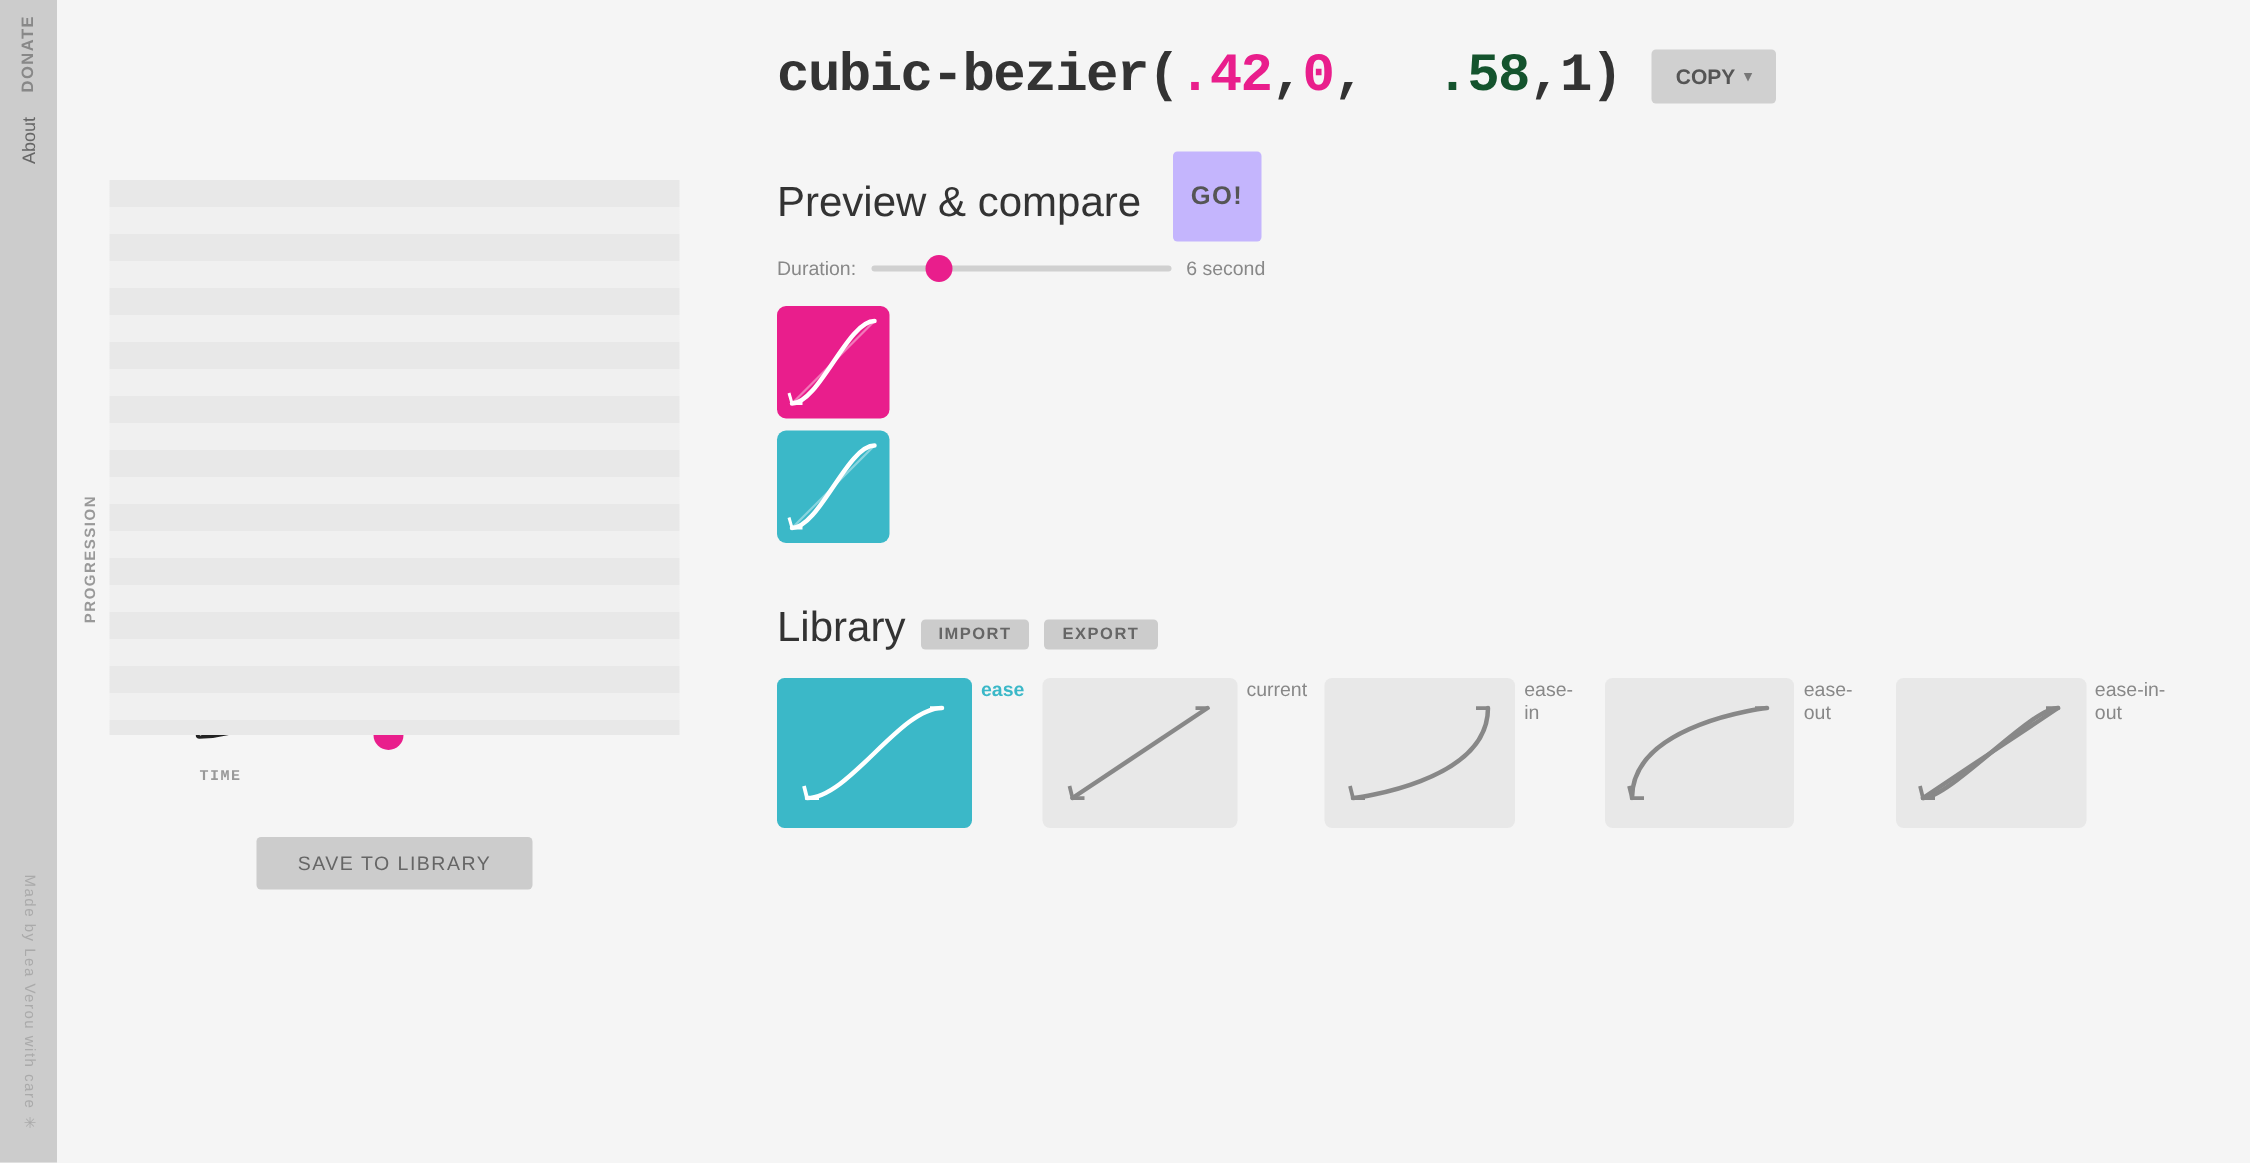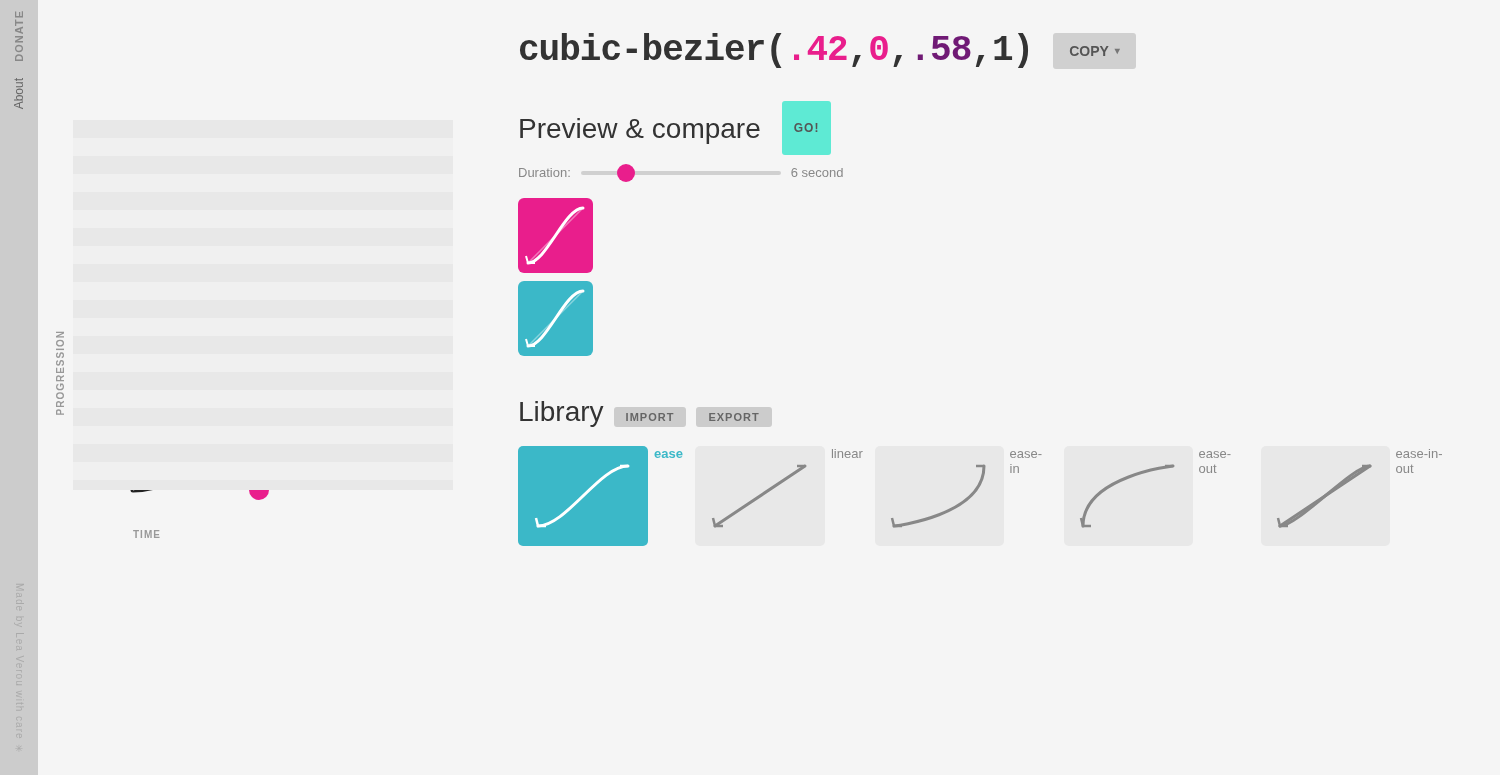--- a/index.html
+++ b/index.html
@@ -79,26 +79,27 @@
       top: 0; left: 0; right: 0; bottom: 50px;
       background-image: repeating-linear-gradient(
         to bottom,
         #e8e8e8 0px, #e8e8e8 18px,
         #f0f0f0 18px, #f0f0f0 36px
       );
     }
 
     .axis-label-time {
       position: absolute;
-      bottom: 0;
+      bottom: 16px;
       left: 60px;
       font-size: 10px;
       font-weight: bold;
       color: #999;
       letter-spacing: 1px;
+      font-family: Liberation Mono, monospace;
     }
 
     .save-btn {
       margin-top: 18px;
       background: #ccc;
       border: none;
       padding: 10px 28px;
       font-size: 13px;
       color: #666;
       letter-spacing: 1px;
@@ -121,21 +122,21 @@
       margin-bottom: 30px;
     }
     .formula-text {
       font-family: 'Courier New', monospace;
       font-size: 36px;
       font-weight: bold;
       color: #333;
       letter-spacing: -1px;
     }
     .formula-text .num-pink { color: #e91e8c; }
-    .formula-text .num-teal { color: #701a75; }
+    .formula-text .num-teal { color: #14532d; margin-left: 48px; }
 
     .copy-btn {
       background: #d0d0d0;
       border: none;
       padding: 10px 16px;
       font-size: 14px;
       font-weight: bold;
       color: #555;
       cursor: pointer;
       border-radius: 3px;
@@ -155,24 +156,24 @@
       color: #333;
       margin-bottom: 10px;
     }
     .section-title-inner {
       display: flex;
       align-items: flex-end;
       gap: 21px;
       margin-bottom: 10px;
     }
     .go-btn {
-      background: #5eead4;
+      background: #c4b5fd;
       border: none;
       padding: 20px 12px;
-      font-size: 12px;
+      font-size: 17px;
       font-weight: bold;
       color: #555;
       cursor: pointer;
       border-radius: 3px;
       text-transform: uppercase;
       letter-spacing: 1px;
     }
 
     .duration-row {
       display: flex;
@@ -335,20 +336,21 @@
         <text x="40" y="355" font-size="9" fill="#999" font-weight="bold" letter-spacing="1" transform="rotate(-90, 20, 200)">PROGRESSION</text>
       </svg>
 
       
       <div class="axis-label-time">TIME</div>
 
       
       <div style="position:absolute;left:-18px;top:50%;font-size:10px;font-weight:bold;color:#999;letter-spacing:1px;white-space:nowrap;writing-mode:vertical-rl;transform:rotate(180deg);">PROGRESSION</div>
     </div>
 
+    <button class="save-btn">SAVE TO LIBRARY</button>
   </div>
 
   <div class="info-panel">
 
     <div class="formula-header">
       <div class="formula-text">
         <span>cubic-bezier(</span><span class="num-pink">.42</span><span>,</span><span class="num-pink">0</span><span>,</span><span class="num-teal">.58</span><span>,</span><span>1</span><span>)</span>
       </div>
       <button class="copy-btn">
         <span>COPY</span>
@@ -408,21 +410,21 @@
       </div>
 
       <div class="curve-item">
         <div class="curve-thumb">
           <svg viewBox="0 0 110 80">
             <line x1="10" y1="70" x2="100" y2="10" stroke="#888" stroke-width="3" stroke-linecap="round"></line>
             <polyline points="8,62 10,70 18,70" stroke="#888" stroke-width="2.5" fill="none"></polyline>
             <line x1="100" y1="10" x2="92" y2="10" stroke="#888" stroke-width="2.5"></line>
           </svg>
         </div>
-        <span class="curve-label">linear</span>
+        <span class="curve-label">current</span>
       </div>
 
       <div class="curve-item">
         <div class="curve-thumb">
           <svg viewBox="0 0 110 80">
             <path d="M 10 70 C 10 70, 100 60, 100 10" stroke="#888" stroke-width="3" fill="none" stroke-linecap="round"></path>
             <polyline points="8,62 10,70 18,70" stroke="#888" stroke-width="2.5" fill="none"></polyline>
             <line x1="100" y1="10" x2="92" y2="10" stroke="#888" stroke-width="2.5"></line>
           </svg>
         </div>

